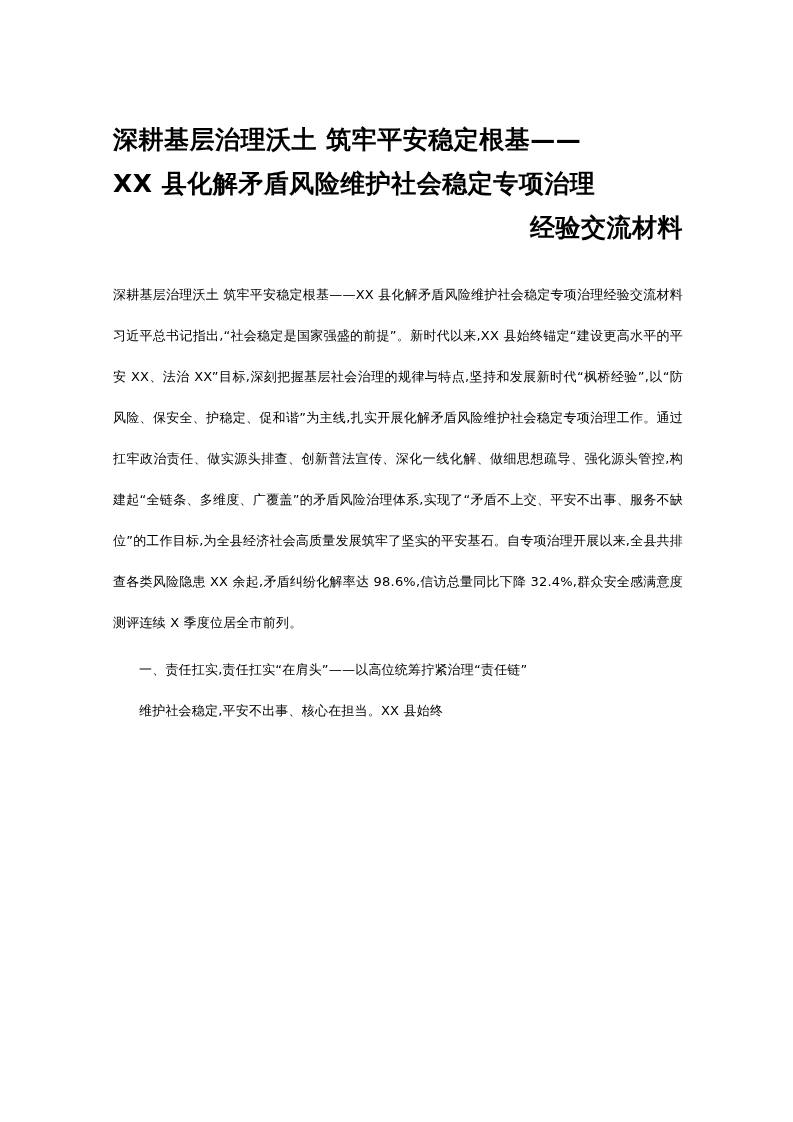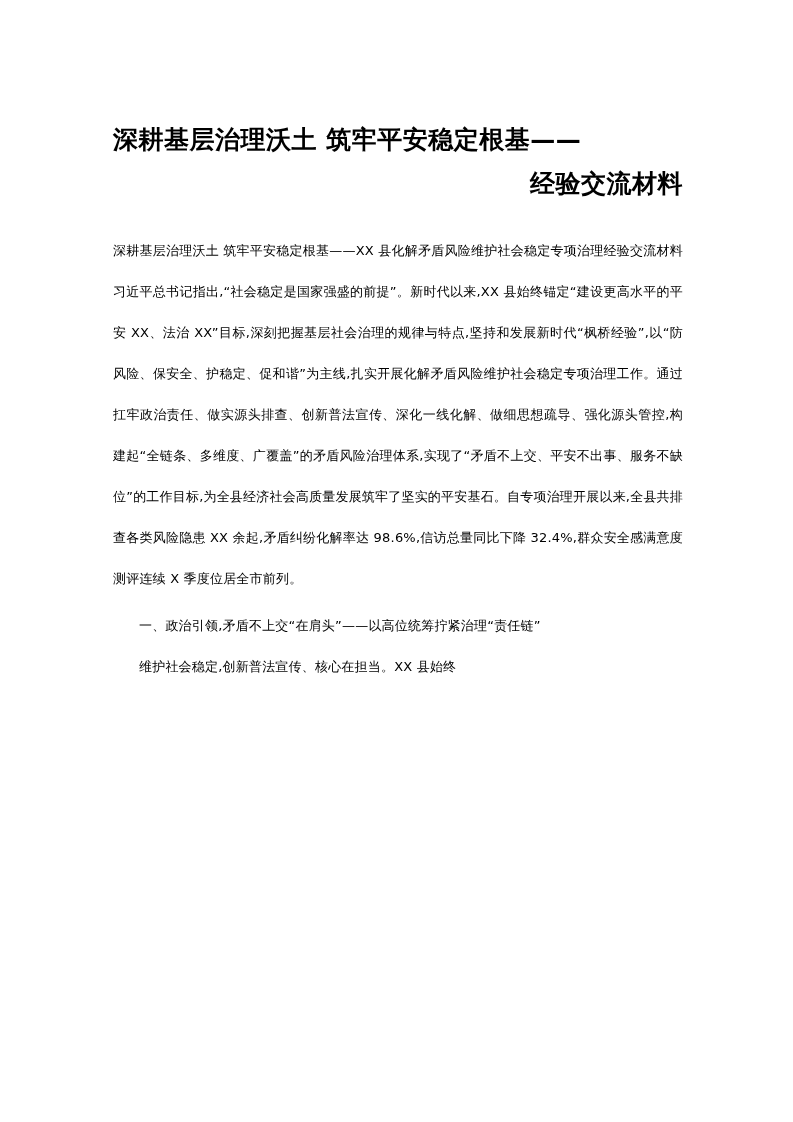--- a/index.html
+++ b/index.html
@@ -59,25 +59,26 @@
   .spacer-sm { height: 6px; }
 </style>
 </head>
 <body>
 
 <div class="page">
   <div class="content">
 
     <h1 class="doc-title">
       <span class="line-left">深耕基层治理沃土  筑牢平安稳定根基——</span>
+      <span class="line-left">XX 县化解矛盾风险维护社会稳定专项治理</span>
       <span class="line-center">经验交流材料</span>
     </h1>
 
     <p class="body-par">深耕基层治理沃土  筑牢平安稳定根基——XX 县化解矛盾风险维护社会稳定专项治理经验交流材料     习近平总书记指出,“社会稳定是国家强盛的前提”。新时代以来,XX 县始终锚定“建设更高水平的平安 XX、法治 XX”目标,深刻把握基层社会治理的规律与特点,坚持和发展新时代“枫桥经验”,以“防风险、保安全、护稳定、促和谐”为主线,扎实开展化解矛盾风险维护社会稳定专项治理工作。通过扛牢政治责任、做实源头排查、创新普法宣传、深化一线化解、做细思想疏导、强化源头管控,构建起“全链条、多维度、广覆盖”的矛盾风险治理体系,实现了“矛盾不上交、平安不出事、服务不缺位”的工作目标,为全县经济社会高质量发展筑牢了坚实的平安基石。自专项治理开展以来,全县共排查各类风险隐患 XX 余起,矛盾纠纷化解率达 98.6%,信访总量同比下降 32.4%,群众安全感满意度测评连续 X 季度位居全市前列。</p>
 
     <div class="spacer-sm"></div>
 
-    <p class="body-par indent2">一、政治引领,矛盾不上交“在肩头”——以高位统筹拧紧治理“责任链”</p>
+    <p class="body-par indent2">一、责任扛实,责任扛实“在肩头”——以高位统筹拧紧治理“责任链”</p>
 
-    <p class="body-par indent2">维护社会稳定,创新普法宣传、核心在担当。XX 县始终</p>
+    <p class="body-par indent2">维护社会稳定,平安不出事、核心在担当。XX 县始终</p>
 
   </div>
 </div>
 
 </body></html>

